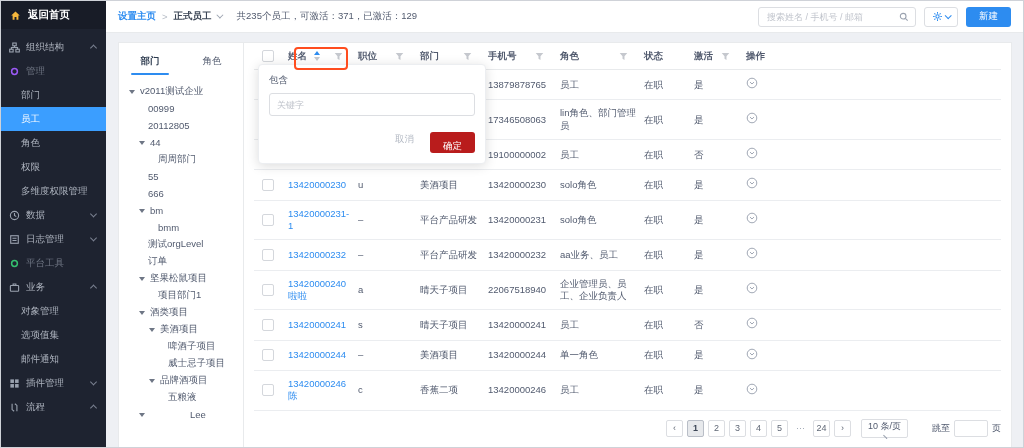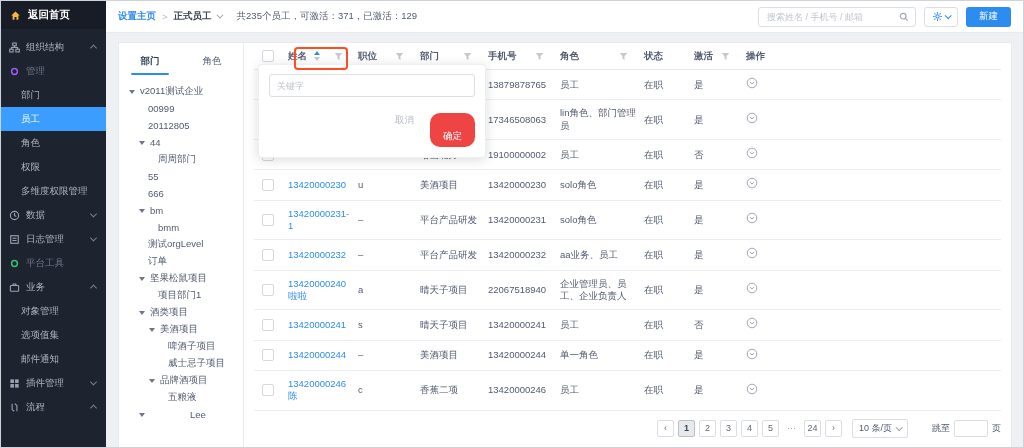--- a/index.html
+++ b/index.html
@@ -89,31 +89,31 @@
                 border-radius:4px;box-shadow:0 2px 12px rgba(0,0,0,.14);z-index:20;padding:9px 10px 10px;
                 box-sizing:border-box;}
   .fp-label{font-size:9.5px;color:#515a6e;margin-bottom:6px;}
   .fp-input{width:100%;height:23px;border:1px solid #dcdee2;border-radius:3px;box-sizing:border-box;
             padding:0 7px;font-size:9px;color:#515a6e;outline:none;
             font-family:"Liberation Sans","DejaVu Sans",sans-serif;}
   .fp-input::placeholder{color:#c0c4cc;}
   .fp-footer{display:flex;justify-content:flex-end;align-items:flex-start;gap:10px;margin-top:16px;}
   .fp-cancel{background:none;border:none;color:#b4bac4;font-size:9.5px;cursor:pointer;
              font-family:"Liberation Sans","DejaVu Sans",sans-serif;}
-  .fp-ok{height:21px;padding:17px 13px;background:#ef4444;border:none;border-radius:10px;color:#fff;font-size:9.5px;
+  .fp-ok{height:21px;padding:8px 13px;background:#b91c1c;border:none;border-radius:3px;color:#fff;font-size:9.5px;
          cursor:pointer;font-family:"Liberation Sans","DejaVu Sans",sans-serif;}
   
   .pager{display:flex;justify-content:flex-end;align-items:center;gap:4px;margin-top:8px;font-size:9px;
          color:#515a6e;}
   .pg{min-width:17px;height:17px;border:1px solid #dcdee2;border-radius:2px;background:#fff;display:flex;
       align-items:center;justify-content:center;cursor:pointer;padding:0 2px;box-sizing:border-box;color:#606876;}
   .pg.active{background:#e7e9ec;border-color:#b9bec7;font-weight:bold;color:#3c4656;}
   .pg.dots{border:none;background:none;color:#9aa2af;cursor:default;}
   .pg-size{height:17px;border:1px solid #dcdee2;border-radius:2px;background:#fff;display:flex;align-items:center;
-           gap:4px;padding:0 6px;margin-left:6px;cursor:pointer;}
+           gap:4px;padding:0 6px;margin-left:6px;cursor:pointer;flex-direction:column;}
   .pg-size .chev3{width:4px;height:4px;border-right:1.2px solid #9aa2af;border-bottom:1.2px solid #9aa2af;
                   transform:rotate(45deg) translateY(-1px);}
   .jump{display:flex;align-items:center;gap:4px;margin-left:20px;}
   .jump input{width:34px;height:17px;border:1px solid #dcdee2;border-radius:2px;box-sizing:border-box;
               outline:none;padding:0 3px;font-size:9px;}
 </style>
 </head>
 <body>
 
 <div class="frame">
@@ -587,20 +587,21 @@
             <span class="chev3"></span>
           </span>
           <span class="jump">
             <span>跳至</span>
             <input style="">
             <span>页</span>
           </span>
         </div>
 
         <div class="filter-popup">
+          <div class="fp-label">包含</div>
           <input class="fp-input" placeholder="关键字" style="">
           <div class="fp-footer">
             <button class="fp-cancel">取消</button>
             <button class="fp-ok">确定</button>
           </div>
         </div>
       </div>
     </div>
   </div>
 </div>

